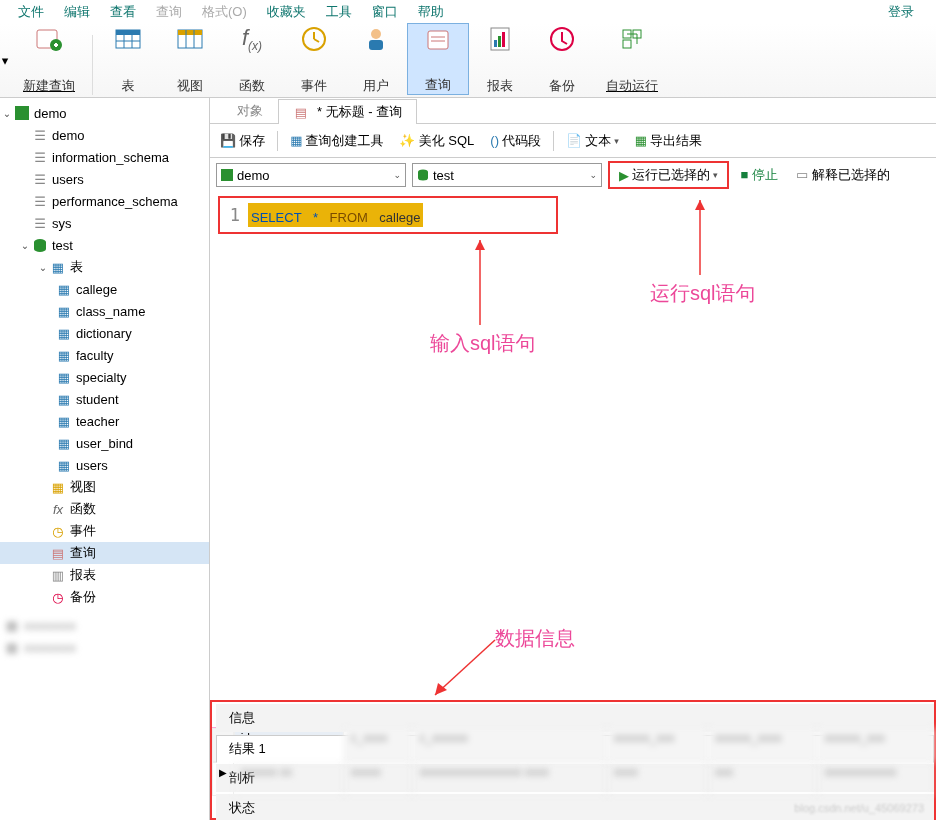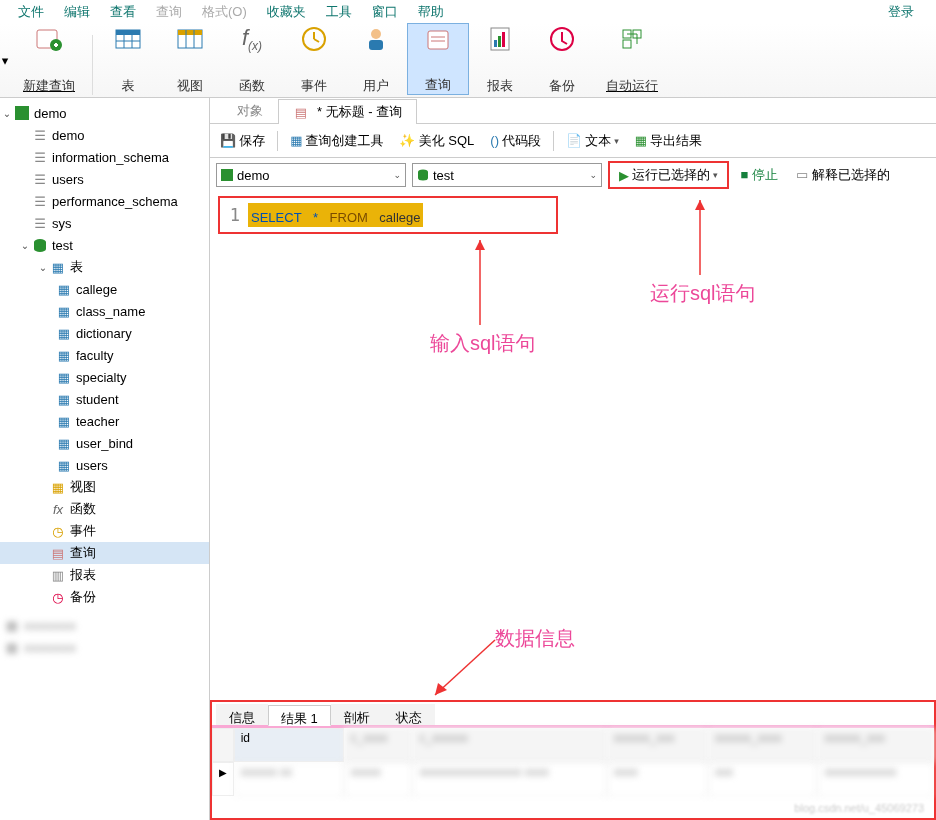--- a/index.html
+++ b/index.html
@@ -41,21 +41,21 @@
 .editor-wrap { padding: 4px 8px; }
 .editor-box { border: 2px solid #e33; display: flex; align-items: center; width: 340px; height: 38px; }
 .gutter { width: 28px; text-align: right; padding-right: 8px; color: #888; font-family: Consolas, monospace; font-size: 17px; }
 .sql-line { font-family: Consolas, monospace; font-size: 19px; background: #eab308; padding: 1px 3px; }
 .kw1 { color: #0050b3; }
 .kw2 { color: #7a4c00; }
 .ident { color: #333; }
 .anno { position: absolute; color: #ec4899; font-size: 20px; pointer-events: none; }
 .arrow { position: absolute; pointer-events: none; }
 .results-wrap { position: absolute; left: 210px; right: 0; bottom: 0; height: 120px; border: 2px solid #e33; background: #fff; }
-.res-tabs { display: flex; height: 26px; border-bottom: 3px solid #f9a8d4; padding-left: 4px; }
+.res-tabs { display: flex; height: 26px; border-bottom: 1px solid #f9a8d4; padding-left: 4px; flex-direction: column; }
 .res-tab { padding: 4px 12px; cursor: pointer; border: 1px solid transparent; background:#f3f3f3; margin-top:2px;}
 .res-tab.active { background: #fff; border-color: #ccc #ccc #fff #ccc; position: relative; top: 1px; }
 .grid { display: table; width: 100%; }
 .grow { display: table-row; }
 .gcell { display: table-cell; height: 34px; border: 1px solid #eee; padding: 2px 6px; font-size: 12px; }
 .ghead .gcell { background: #f5f5f5; }
 .gcell.id { background: #e8eef5; width: 110px; }
 .blur { filter: blur(3px); color: #999; }
 .null { color: #999; font-style: italic; }
 .rowmark { width: 14px; text-align:center; font-size:10px; }

